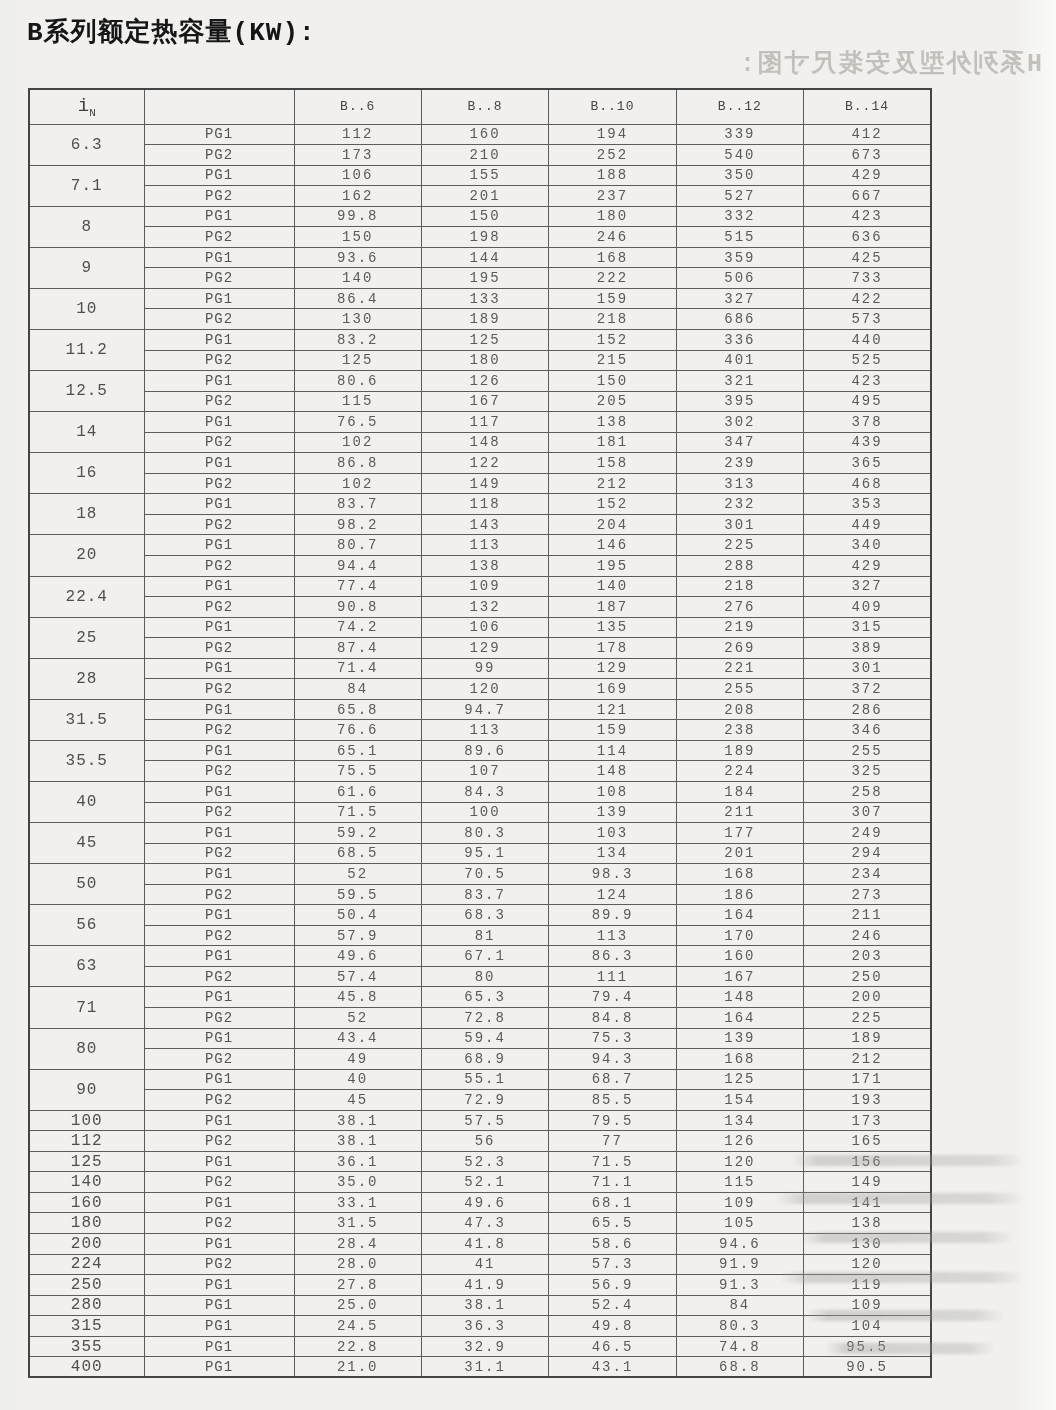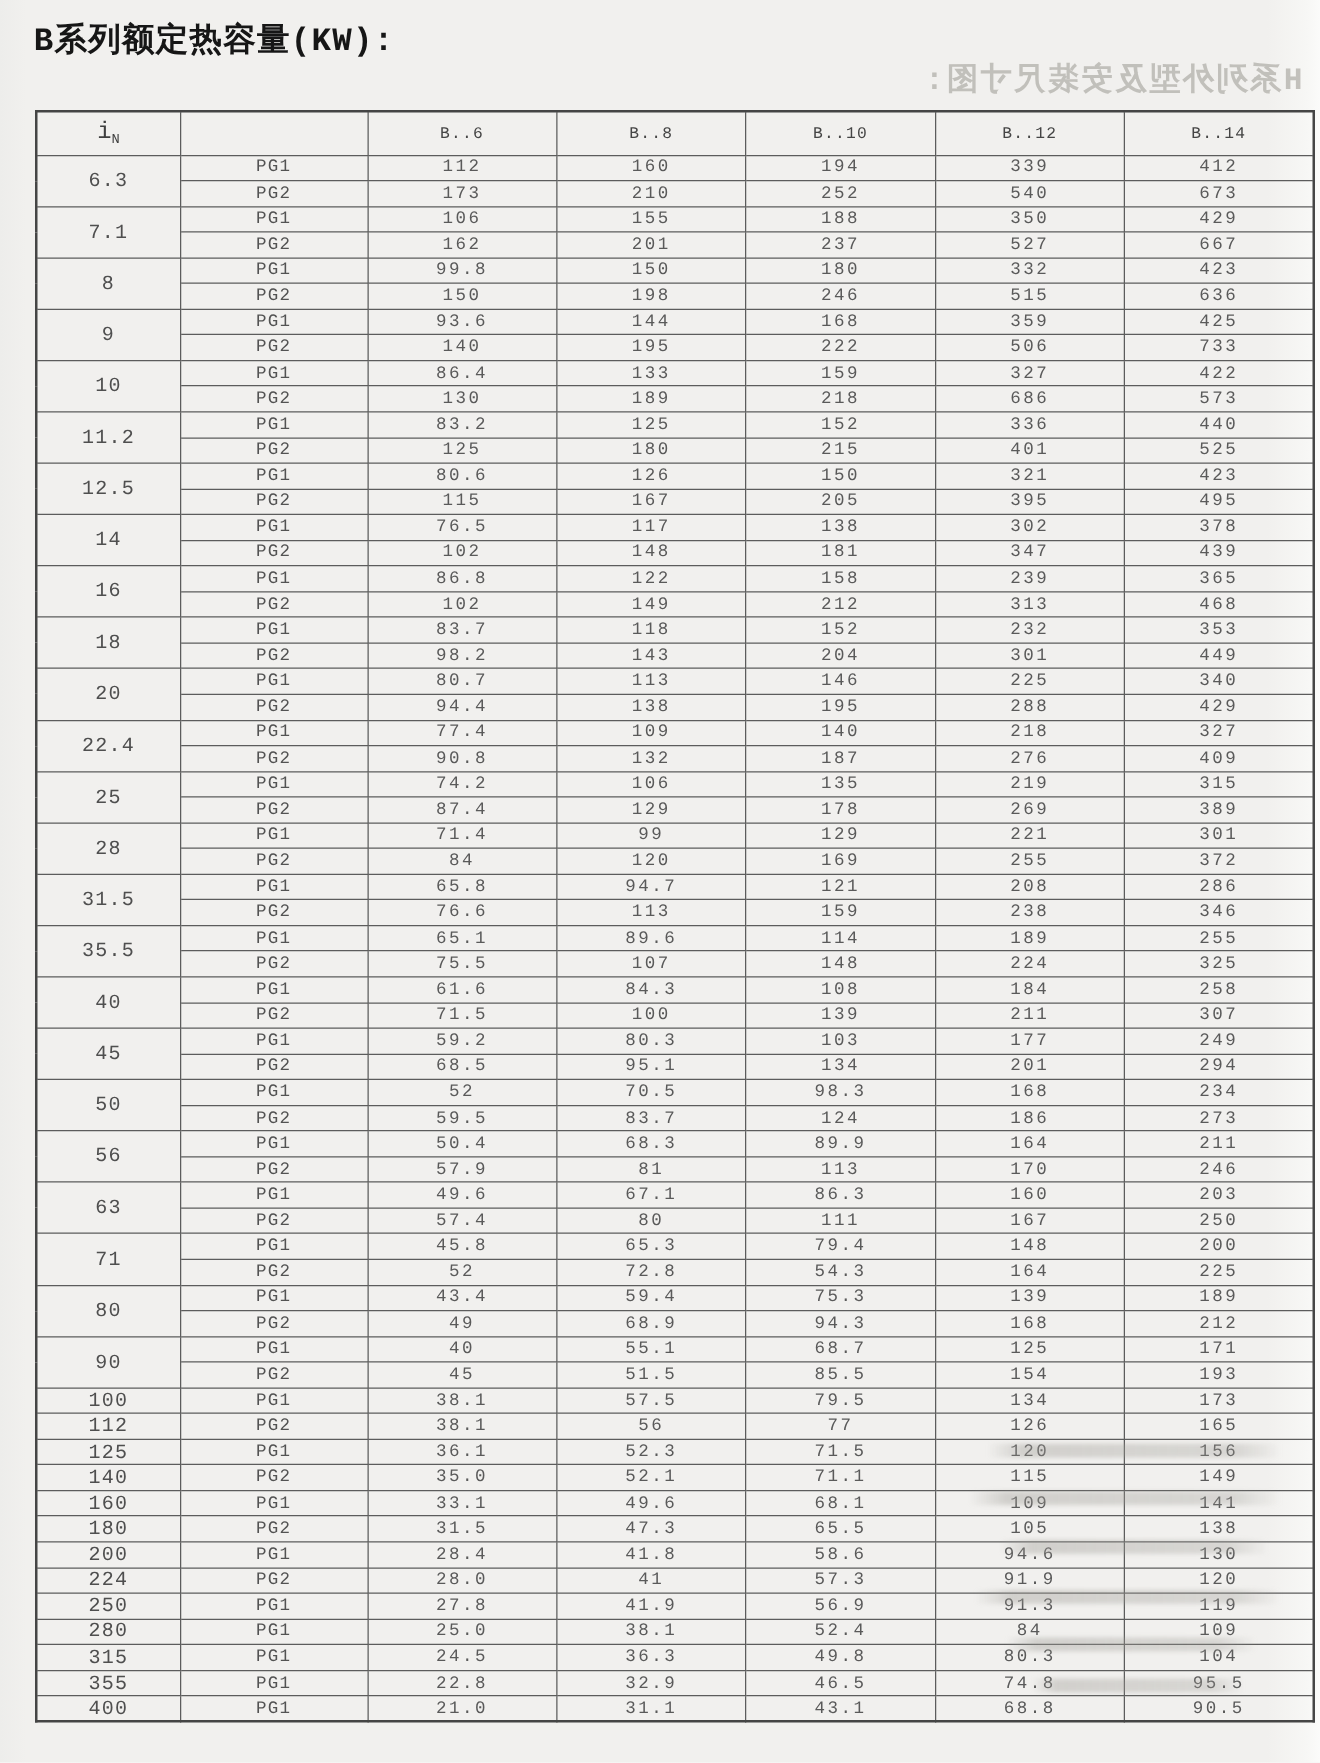--- a/index.html
+++ b/index.html
@@ -20,21 +20,21 @@
   .ghost-title{
     position:absolute;right:14px;top:46px;
     transform:scaleX(-1);
     font-size:25px;font-weight:bold;color:#b2b0aa;
     letter-spacing:2px;opacity:.75;
     filter:blur(.6px);
     white-space:nowrap;
   }
   table.cap{
     position:absolute;left:28px;top:88px;
-    width:1024px;
+    width:904px;
     border-collapse:collapse;table-layout:fixed;
     border:2px solid #454545;
   }
   table.cap th, table.cap td{
     border:1.4px solid #5c5c5c;
     padding:0;margin:0;
     text-align:center;vertical-align:middle;
     background:transparent;
   }
   thead tr{height:35px;}
@@ -447,21 +447,21 @@
           <td class="val-cell">45.8</td>
           <td class="val-cell">65.3</td>
           <td class="val-cell">79.4</td>
           <td class="val-cell">148</td>
           <td class="val-cell">200</td>
         </tr>
         <tr>
           <td class="pg-cell">PG2</td>
           <td class="val-cell">52</td>
           <td class="val-cell">72.8</td>
-          <td class="val-cell">54.3</td>
+          <td class="val-cell">84.8</td>
           <td class="val-cell">164</td>
           <td class="val-cell">225</td>
         </tr>
         <tr class="group-start">
           <td class="in-cell" rowspan="2">80</td>
           <td class="pg-cell">PG1</td>
           <td class="val-cell">43.4</td>
           <td class="val-cell">59.4</td>
           <td class="val-cell">75.3</td>
           <td class="val-cell">139</td>
@@ -480,21 +480,21 @@
           <td class="pg-cell">PG1</td>
           <td class="val-cell">40</td>
           <td class="val-cell">55.1</td>
           <td class="val-cell">68.7</td>
           <td class="val-cell">125</td>
           <td class="val-cell">171</td>
         </tr>
         <tr>
           <td class="pg-cell">PG2</td>
           <td class="val-cell">45</td>
-          <td class="val-cell">51.5</td>
+          <td class="val-cell">72.9</td>
           <td class="val-cell">85.5</td>
           <td class="val-cell">154</td>
           <td class="val-cell">193</td>
         </tr>
         <tr class="group-start">
           <td class="in-cell" rowspan="1">100</td>
           <td class="pg-cell">PG1</td>
           <td class="val-cell">38.1</td>
           <td class="val-cell">57.5</td>
           <td class="val-cell">79.5</td>

